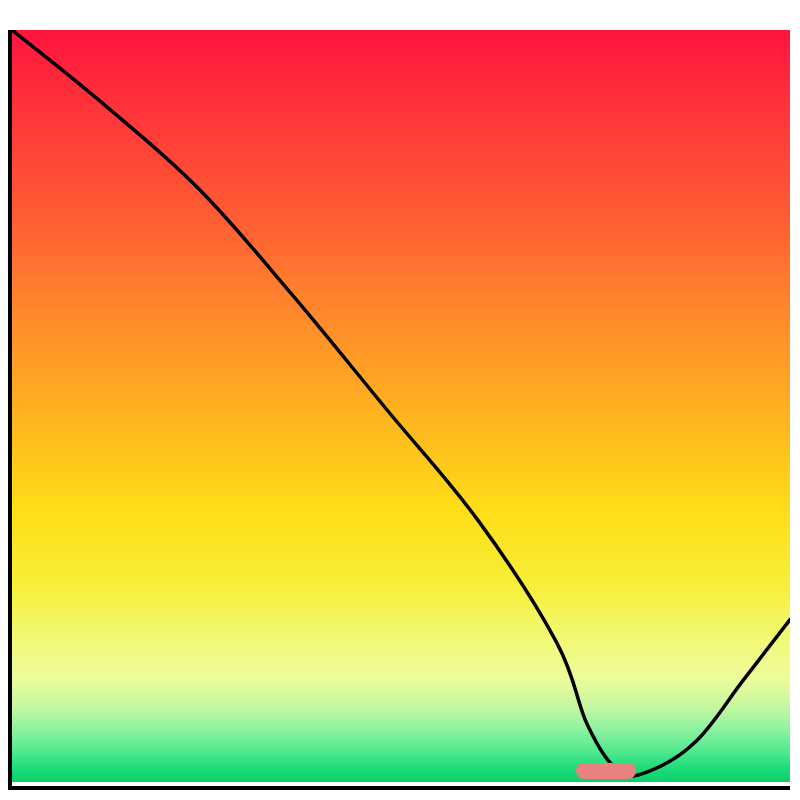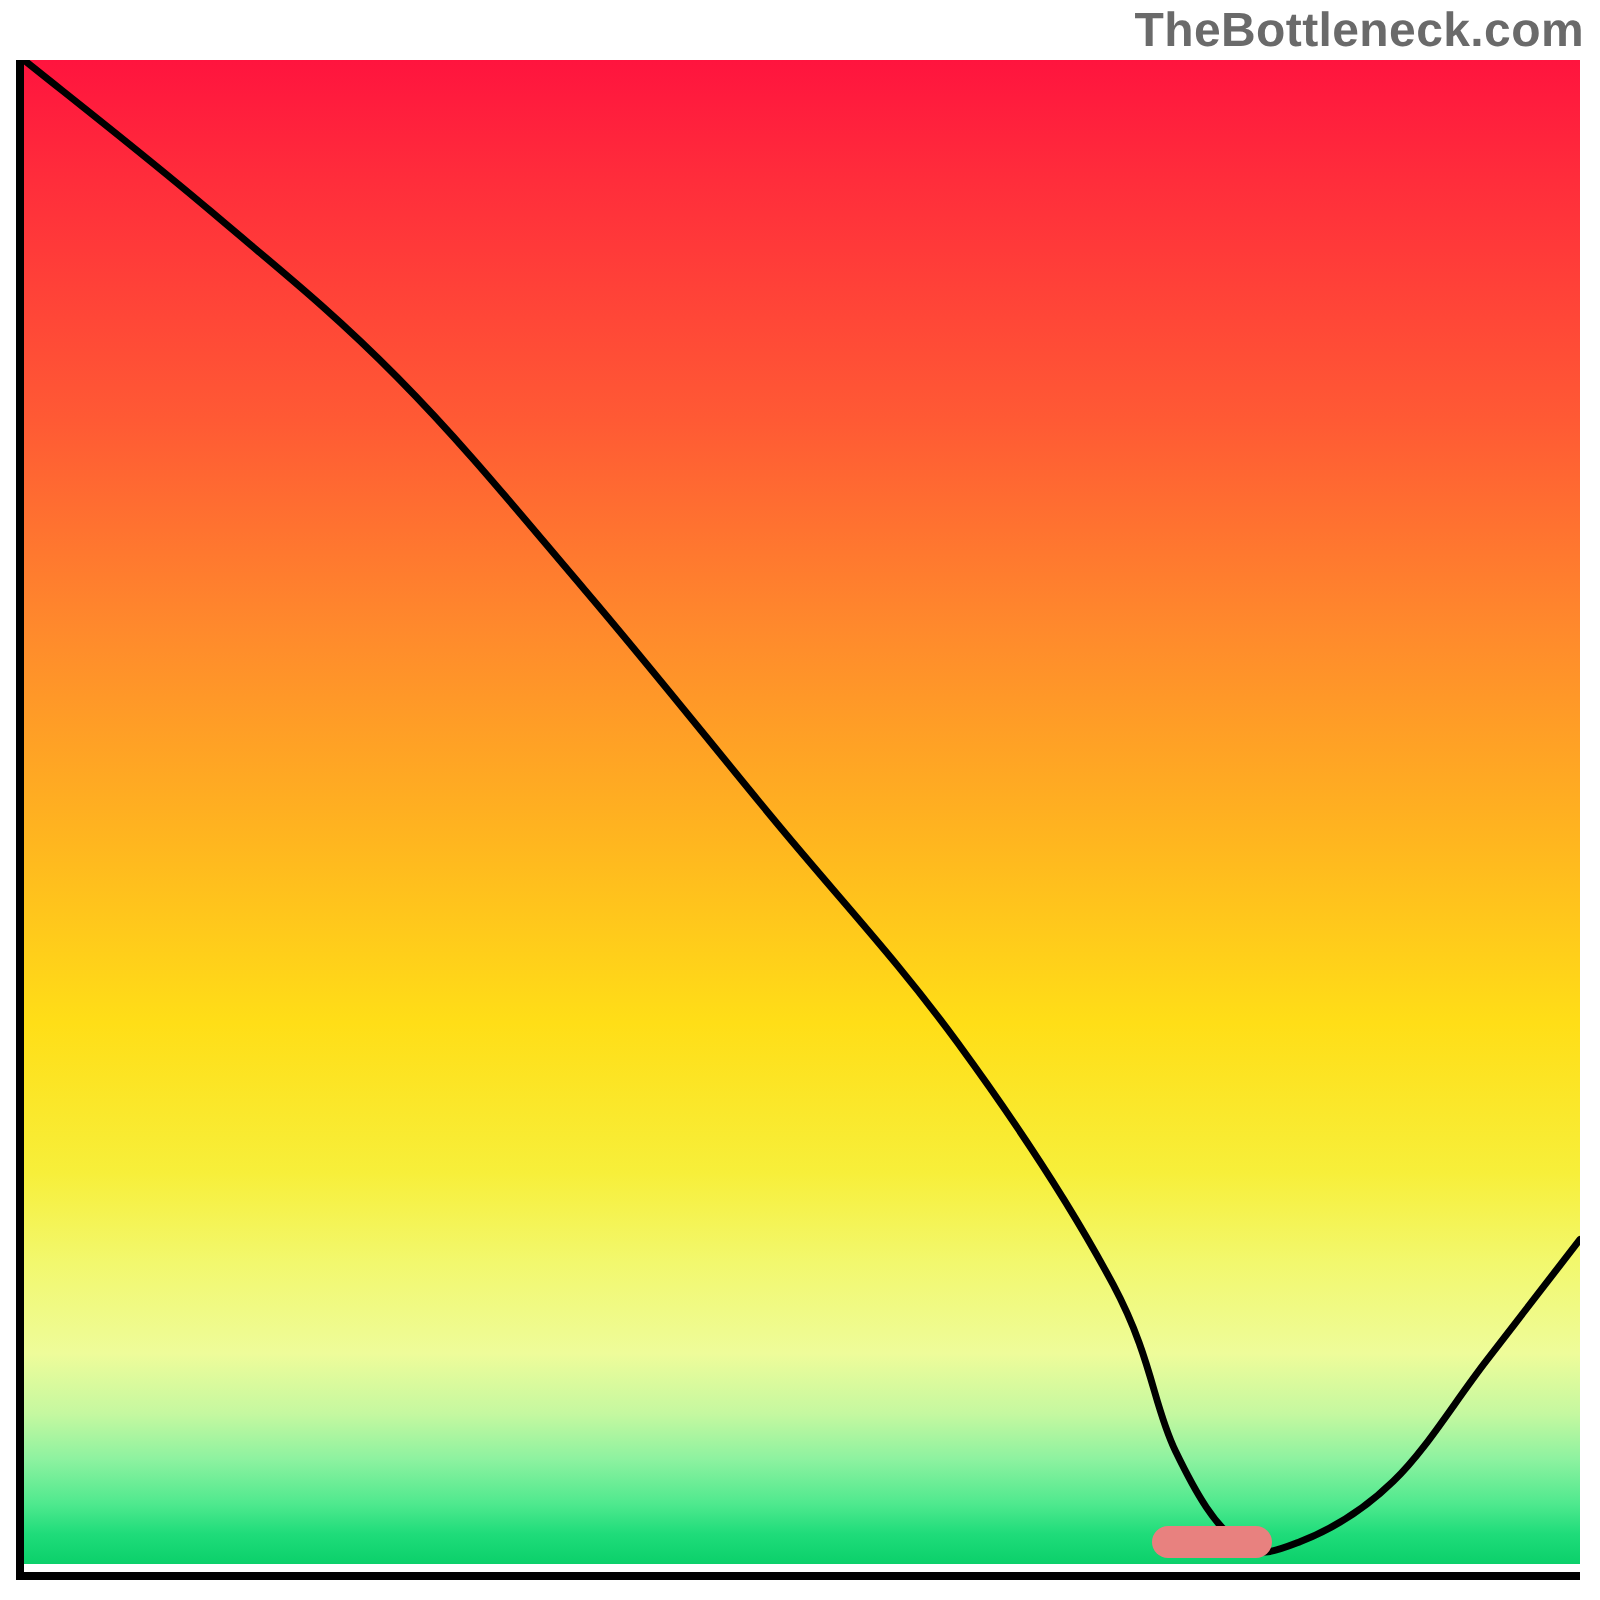--- a/index.html
+++ b/index.html
@@ -73,21 +73,20 @@
     height: 16px;
     border-radius: 8px;
     background: #e8817f;
     transform: translate(-50%, -50%);
   }
 </style>
 </head>
 <body>
 
 <div class="canvas">
-  <div class="watermark">TheBottleneck.com</div>
 
   <div class="plot-frame">
     <div class="gradient"></div>
 
     <svg class="curve" viewBox="0 0 782 760" preserveAspectRatio="none">
       <path id="curve-path" d="M 0 0 C 16.8912 13.68, 60.0576 47.272, 93.84 76 C 127.6224 104.72800000000001, 153.8976 125.40000000000003, 187.68 159.60000000000002 C 221.4624 193.8, 247.7376 226.328, 281.52 266 C 315.3024 305.672, 341.5776 338.96, 375.36 380 C 409.1424 421.04, 438.2328 451.592, 469.2 494 C 500.1672 536.408, 527.6936 578.664, 547.4 615.6 C 567.1064 652.5360000000001, 567.4191999999999 675.9440000000001, 578.68 699.2 C 589.9408 722.456, 598.6992 736.592, 609.96 744.8 C 621.2208 753.0079999999999, 627.164 750.2719999999999, 641.24 744.8 C 655.316 739.328, 671.2687999999999 730.8159999999999, 688.16 714.4 C 705.0512 697.984, 718.1887999999999 675.488, 735.0799999999999 653.6 C 751.9712 631.712, 773.5544 603.7439999999999, 782 592.8" fill="none" stroke="#000" stroke-width="3.5" stroke-linejoin="round" stroke-linecap="round"></path>
     </svg>
 
     <div class="marker" id="min-marker" style="left: 594.32px; top: 741px; background: rgb(232, 129, 127);"></div>
   </div>

